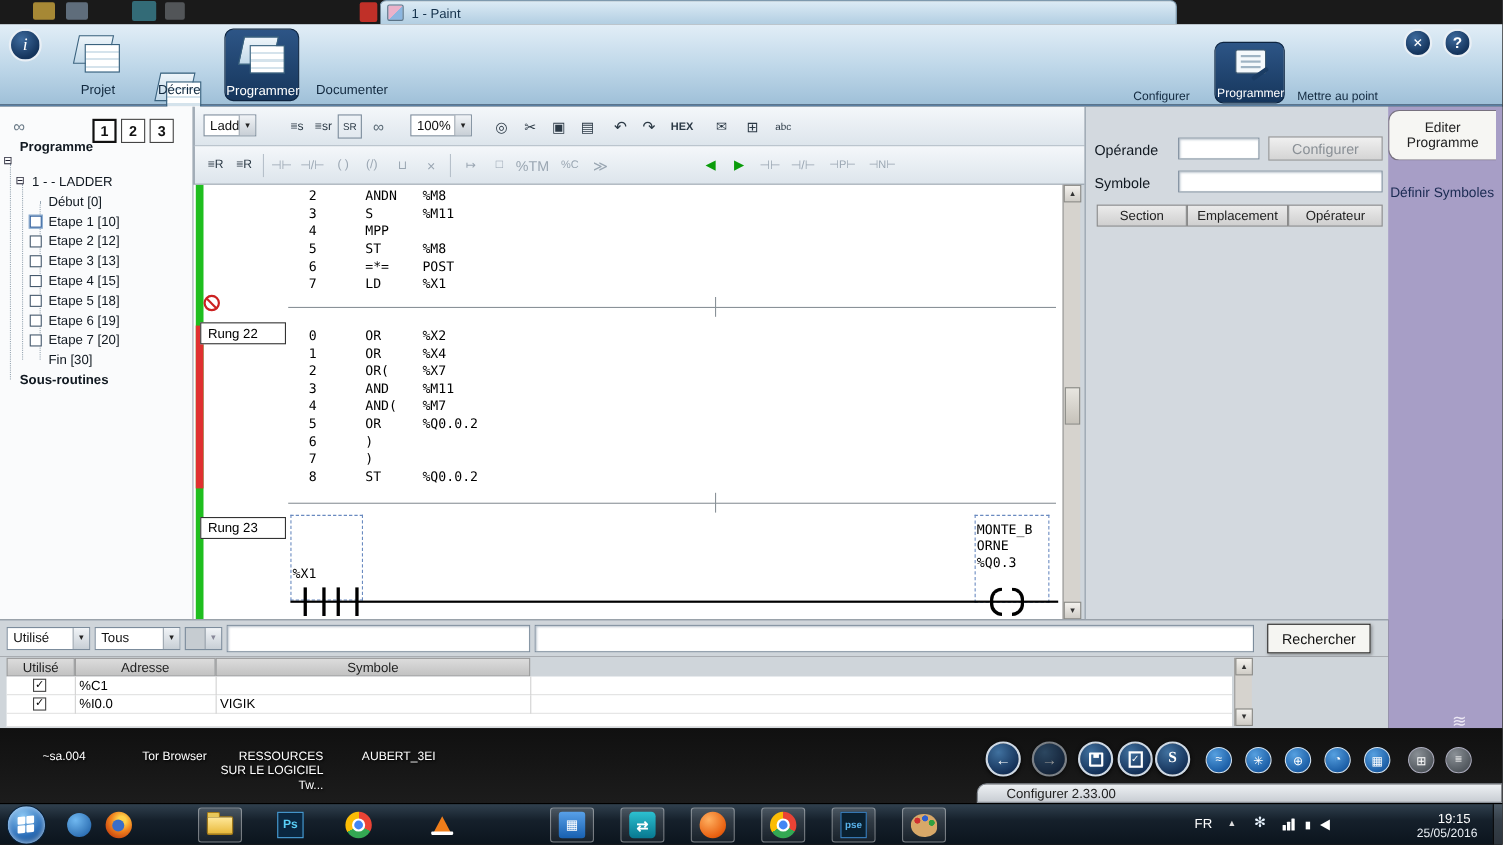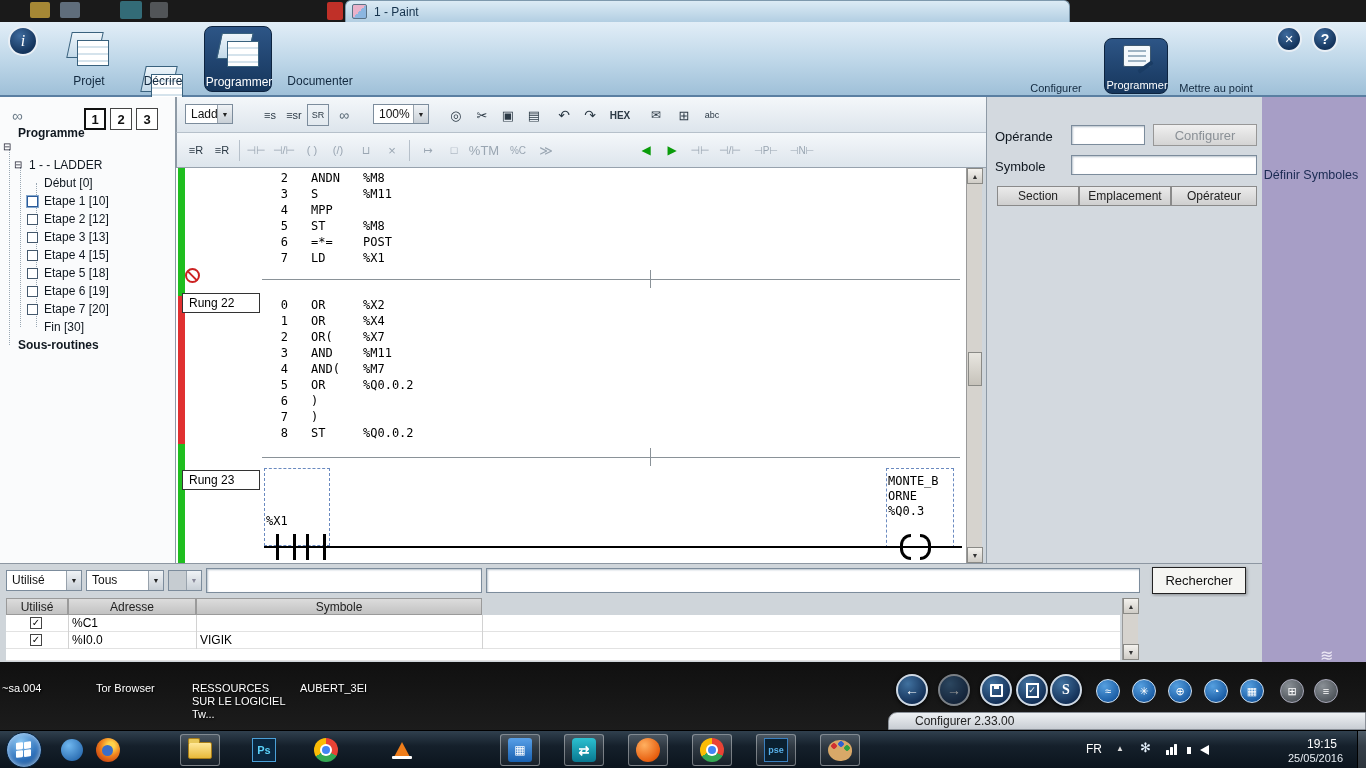--- a/index.html
+++ b/index.html
@@ -57,21 +57,21 @@
 .dd{position:absolute;background:#fff;border:1px solid #7c8c9c;font-size:12px}
 .dd-val{position:absolute;left:5px;top:2px}
 .dd-arr{position:absolute;right:0;top:0;bottom:0;width:15px;background:linear-gradient(#f0f3f6,#c8cfd6);border-left:1px solid #98a2ac;display:flex;align-items:center;justify-content:center;font-size:7px;color:#222}
 
 
 .canvas{left:176px;top:168px;width:790px;height:395px;background:#fff;overflow:hidden}
 .rail-g{position:absolute;left:2px;top:0;width:7px;height:395px;background:#1fbe1f}
 .rail-r{position:absolute;left:2px;top:128px;width:7px;height:148px;background:#e03030}
 .crow{position:absolute;left:64px}
 .cn{display:inline-block;width:48px;text-align:right}
-.cop{display:inline-block;margin-left:23px;min-width:52px}
+.cop{display:inline-block;margin-left:44px;min-width:52px}
 .hline{position:absolute;height:1px;background:#8a9298}
 .vtick{position:absolute;width:1px;background:#8a9298}
 .runglbl{position:absolute;width:78px;height:20px;background:#fff;border:1px solid #333;font-size:12px;line-height:18px;padding-left:6px;color:#000}
 .noentry{position:absolute;width:15px;height:15px;border:2px solid #cc2222;border-radius:50%;background:#fff}
 .noentry::after{content:"";position:absolute;left:-1px;top:4.5px;width:13px;height:2px;background:#cc2222;transform:rotate(45deg)}
 .dashcell{position:absolute;border:1px dashed #6a8ac0}
 .contact{position:absolute;width:20px;height:26px;border-left:3px solid #000;border-right:3px solid #000}
 .arcL{position:absolute;width:11px;height:26px;border:3px solid #000;border-right:none;border-radius:13px 0 0 13px}
 .arcR{position:absolute;width:11px;height:26px;border:3px solid #000;border-left:none;border-radius:0 13px 13px 0}
 
@@ -99,21 +99,21 @@
 
 .tablezone{left:0;top:597px;width:1262px;height:65px;background:#cfd5da}
 .th{position:absolute;top:1px;height:17px;background:linear-gradient(#dcdcdc,#c2c2c2);border:1px solid #9a9a9a;font-size:12px;color:#222;display:flex;align-items:center;justify-content:center}
 .trow{position:absolute;left:6px;width:1114px;height:17px;background:#fff;border-bottom:1px solid #e2e2e2}
 .tcell{position:absolute;top:1px;font-size:12px;color:#000;white-space:nowrap}
 .vsep{position:absolute;top:0;width:1px;height:17px;background:#d2d2d2}
 .cb{position:absolute;width:12px;height:12px;border:1px solid #444;background:#fff;display:flex;align-items:center;justify-content:center;font-size:10px;line-height:1;color:#000}
 
 
 .deskstrip{left:0;top:662px;width:1366px;height:68px;background:linear-gradient(#101010,#1c1c1c)}
-.dlabel{position:absolute;color:#fff;font-size:11px;text-align:left;text-shadow:1px 1px 2px #000;line-height:13px}
+.dlabel{position:absolute;color:#fff;font-size:11px;text-align:right;text-shadow:1px 1px 2px #000;line-height:13px}
 .epopup{position:absolute;background:#4a4a4a;border:1px solid #9aa2aa;box-shadow:2px 2px 5px #000}
 .eline{position:absolute;left:2px;height:15px;font-size:11px;white-space:nowrap;overflow:hidden;line-height:15px;padding-left:2px}
 .bigcirc{position:absolute;width:32px;height:32px;border-radius:50%;background:radial-gradient(circle at 35% 28%,#40719f,#132f56 75%);border:2px solid #cfd9e4;box-shadow:0 1px 4px #000;color:#fff;display:flex;align-items:center;justify-content:center;font-size:14px}
 .smcirc{position:absolute;width:24px;height:24px;border-radius:50%;background:radial-gradient(circle at 35% 28%,#56a0e0,#1a5ca4 75%);border:1px solid #cfe0f0;color:#fff;display:flex;align-items:center;justify-content:center;font-size:11px}
 .smcirc.gray{background:radial-gradient(circle at 35% 28%,#8a9096,#50565c 75%);border-color:#aab}
 .flop{width:13px;height:13px;border:2px solid #fff;border-radius:1px;position:relative}
 .flop::before{content:"";position:absolute;left:2px;top:-1px;width:5px;height:4px;background:#fff}
 .cdoc{width:13px;height:15px;border:2px solid #fff;display:flex;align-items:center;justify-content:center;font-size:9px;color:#fff}
 .statusbar{position:absolute;background:linear-gradient(#eef1f4,#c8cdd3);border:1px solid #8a9098;border-radius:9px 0 0 0;font-size:12px;color:#222;line-height:16px;padding-left:26px}
 
@@ -332,20 +332,21 @@
     <input class="inp" style="left: 84px; top: 28px; width: 74px; height: 20px;">
     <div class="gbtn" style="left:166px;top:27px;width:104px;height:22px;color:#8a9096">Configurer</div>
     <div class="rlbl" style="left:8px;top:62px">Symbole</div>
     <input class="inp" style="left: 84px; top: 58px; width: 186px; height: 20px;">
     <div class="colbtn" style="left:10px;top:89px;width:82px;height:20px">Section</div>
     <div class="colbtn" style="left:92px;top:89px;width:92px;height:20px">Emplacement</div>
     <div class="colbtn" style="left:184px;top:89px;width:86px;height:20px">Opérateur</div>
   </div>
 
   <div class="abs purple">
+    <div class="ptab">Editer Programme</div>
     <div class="ptab2">Définir Symboles</div>
     <div class="abs" style="left:58px;top:549px;font-size:16px;color:#ece8f4">≋</div>
   </div>
 
   <div class="abs searchrow">
     <div class="dd" style="left:6px;top:6px;width:76px;height:21px">
       <span class="dd-val">Utilisé</span>
       <span class="dd-arr">▼</span>
     </div>
     <div class="dd" style="left:86px;top:6px;width:78px;height:21px">

